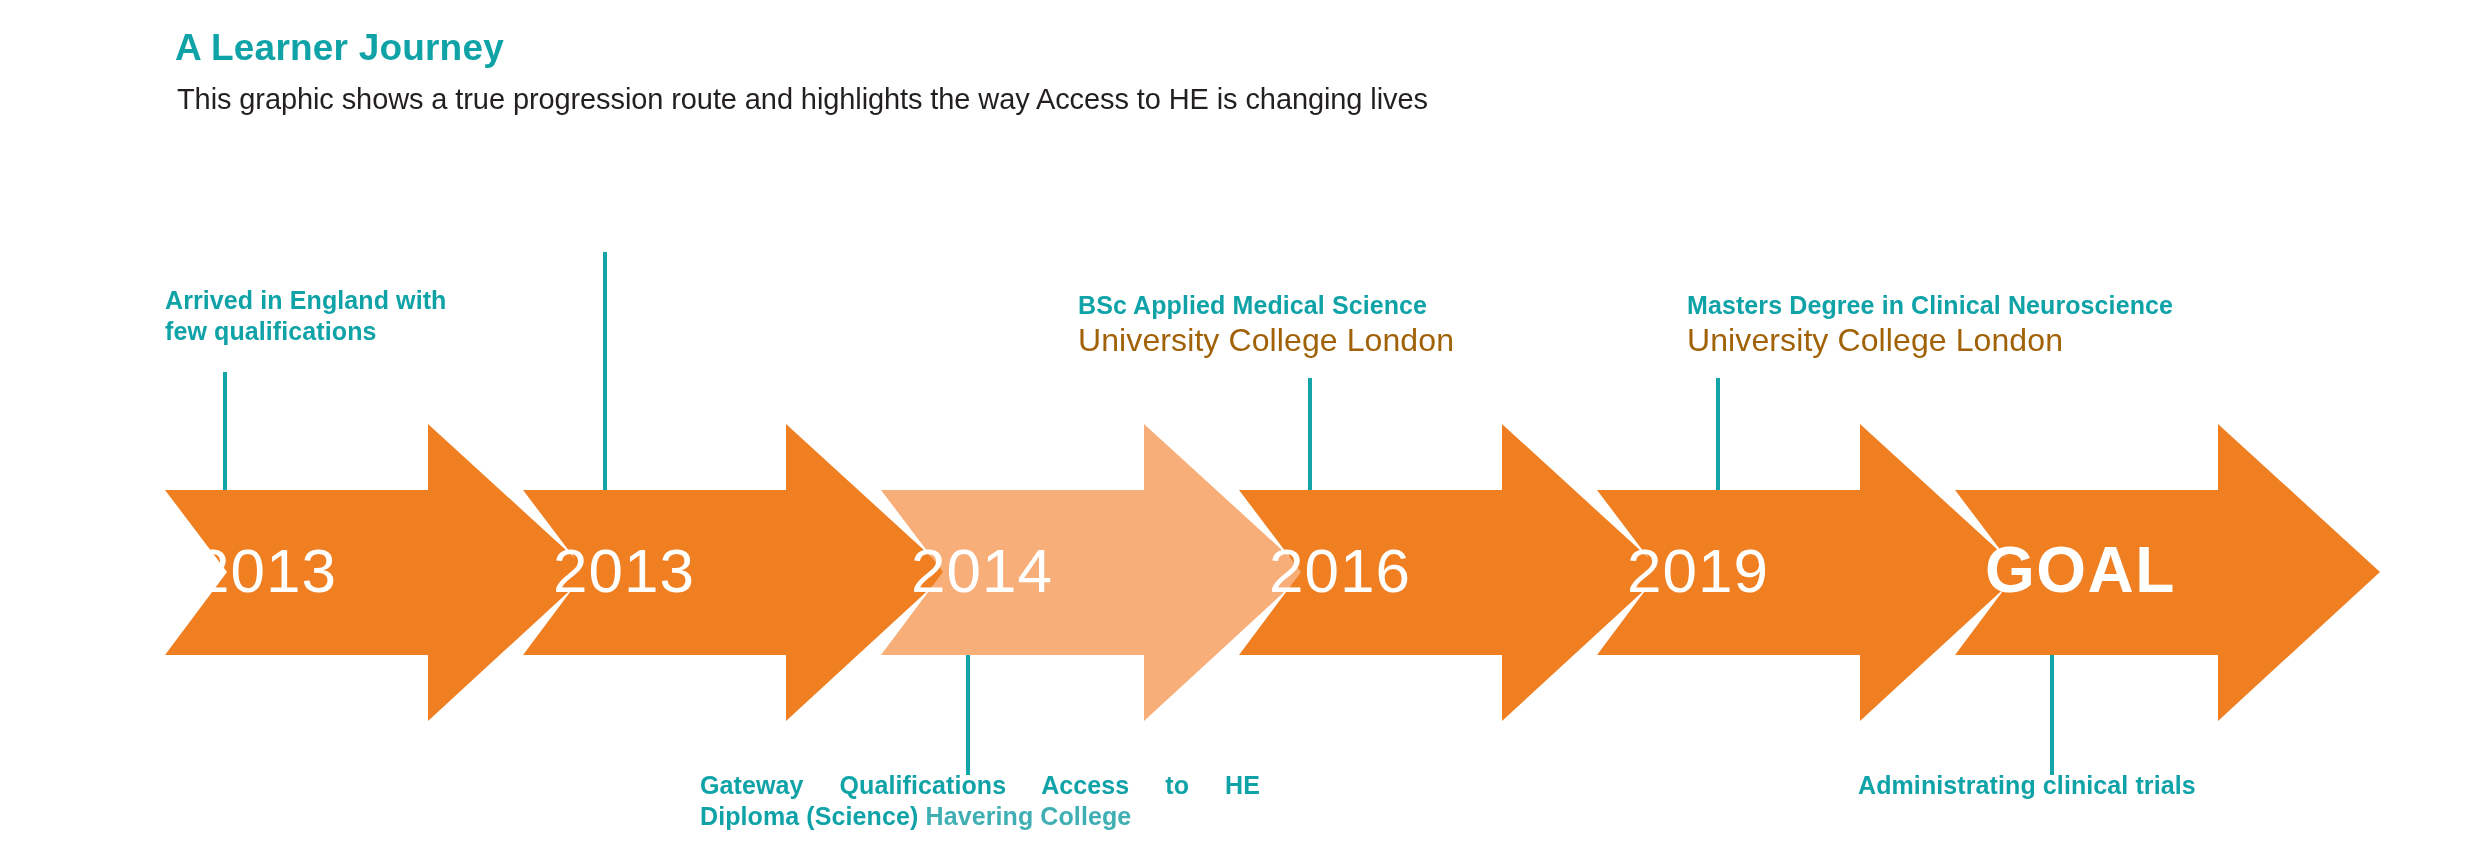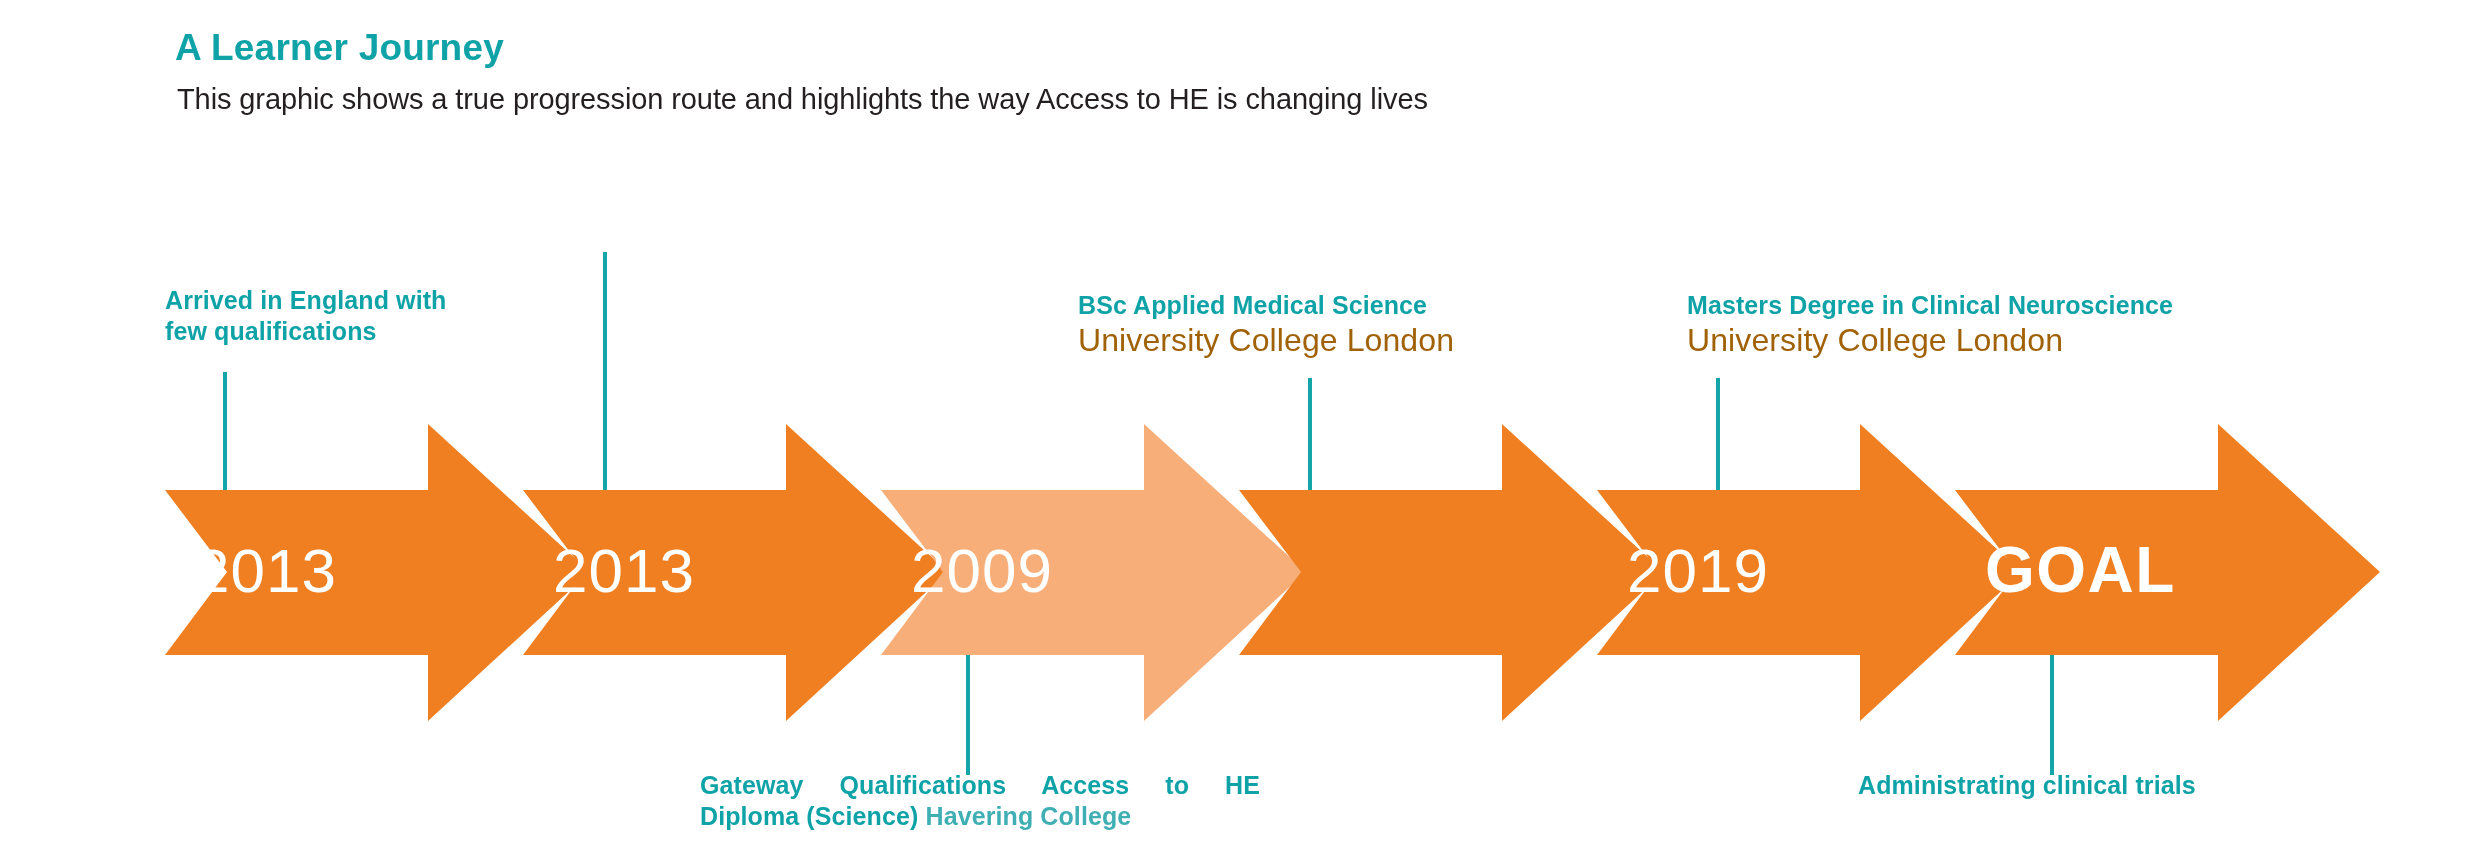--- a/index.html
+++ b/index.html
@@ -132,21 +132,22 @@
       <polygon fill="#F8AE79" points="881,490 1144,490 1144,424 1306,572 1144,721 1144,655 881,655 943,572"></polygon>
       <polygon fill="#F07F22" points="1239,490 1502,490 1502,424 1664,572 1502,721 1502,655 1239,655 1301,572"></polygon>
       <polygon fill="#F07F22" points="1597,490 1860,490 1860,424 2022,572 1860,721 1860,655 1597,655 1659,572"></polygon>
       <polygon fill="#F07F22" points="1955,490 2218,490 2218,424 2380,572 2218,721 2218,655 1955,655 2017,572"></polygon>
     </g>
   </svg>
 
   <div id="arrow-layer">
     <div class="step-label" style="left:195px;  top:540px; width:300px;">2013</div>
     <div class="step-label" style="left:553px;  top:540px; width:300px;">2013</div>
-    <div class="step-label" style="left:911px;  top:540px; width:300px;">2009</div>
+    <div class="step-label" style="left:911px;  top:540px; width:300px;">2014</div>
+    <div class="step-label" style="left:1269px; top:540px; width:300px;">2016</div>
     <div class="step-label" style="left:1627px; top:540px; width:300px;">2019</div>
     <div class="step-label goal" style="left:1985px; top:538px; width:300px;">GOAL</div>
   </div>
 
   <div class="annot" style="left:165px; top:285px; width:420px;">
     <div class="a-title">Arrived in England with</div>
     <div class="a-title">few qualifications</div>
   </div>
 
 

